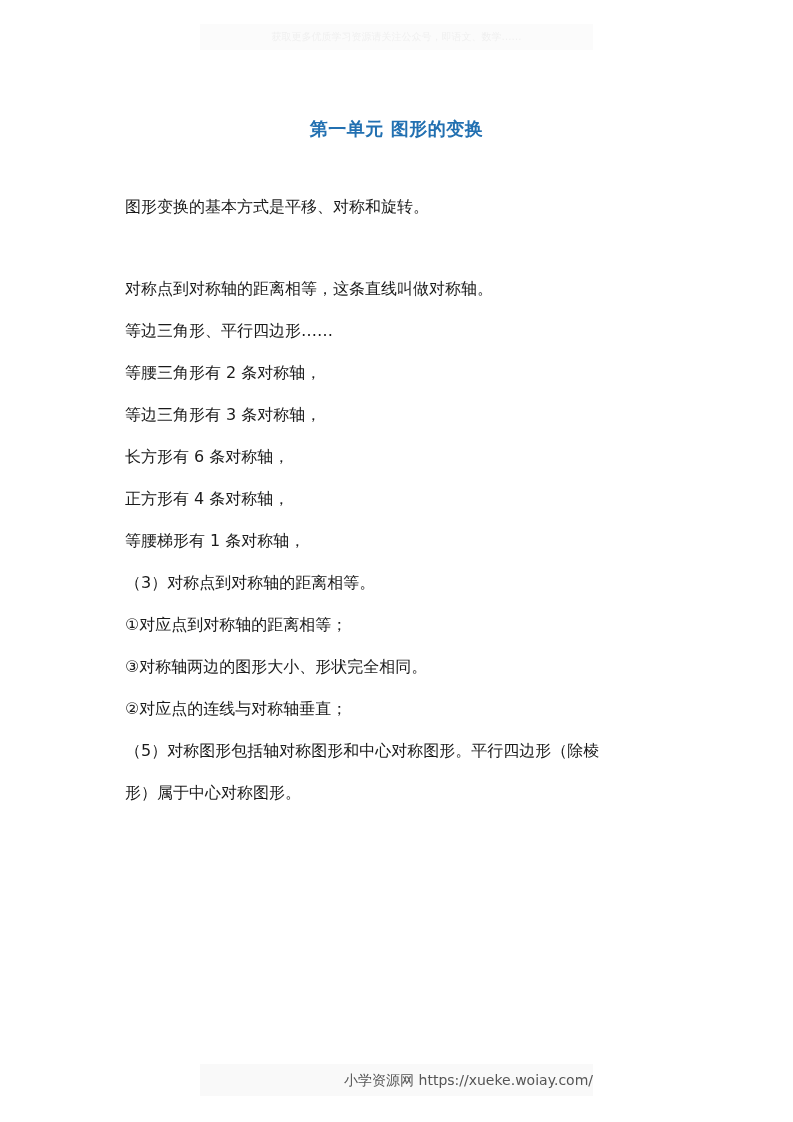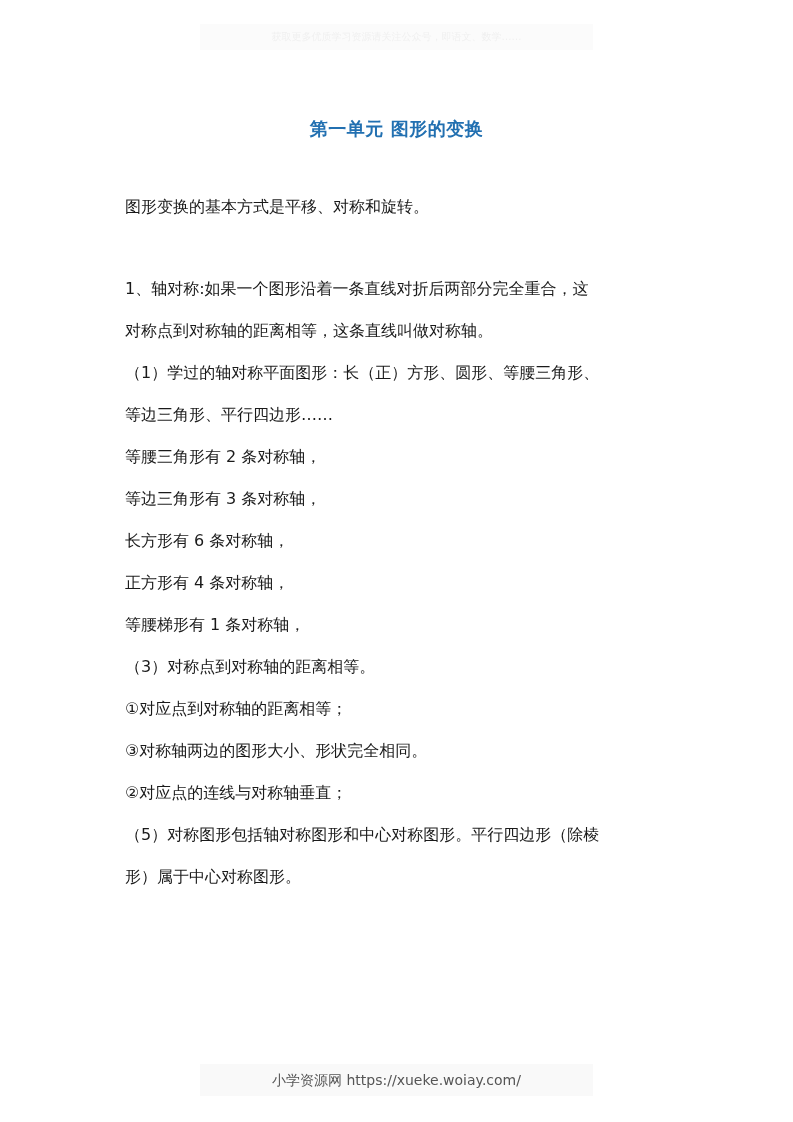--- a/index.html
+++ b/index.html
@@ -57,44 +57,42 @@
     .spacer {
       height: 40px;
     }
     .footer-band {
       position: absolute;
       left: 200px;
       top: 1064px;
       width: 393px;
       height: 32px;
       background: #f9f9f9;
-      text-align: center;
+      text-align: right;
     }
     .footer-text {
       font-size: 14px;
       line-height: 32px;
       color: #555555;
       white-space: nowrap;
     }
   </style>
 </head>
 <body>
 
 <div class="header-band">
   <span class="header-watermark">获取更多优质学习资源请关注公众号，即语文、数学……</span>
 </div>
 
 <h1 class="title">第一单元 图形的变换</h1>
 
 <div class="content">
   <p class="para">图形变换的基本方式是平移、对称和旋转。</p>
   <div class="spacer"></div>
-  <p class="para">1、轴对称:如果一个图形沿着一条直线对折后两部分完全重合，这</p>
   <p class="para">对称点到对称轴的距离相等，这条直线叫做对称轴。</p>
-  <p class="para">（1）学过的轴对称平面图形：长（正）方形、圆形、等腰三角形、</p>
   <p class="para">等边三角形、平行四边形……</p>
   <p class="para">等腰三角形有 2 条对称轴，</p>
   <p class="para">等边三角形有 3 条对称轴，</p>
   <p class="para">长方形有 6 条对称轴，</p>
   <p class="para">正方形有 4 条对称轴，</p>
   <p class="para">等腰梯形有 1 条对称轴，</p>
   <p class="para">（3）对称点到对称轴的距离相等。</p>
   <p class="para">①对应点到对称轴的距离相等；</p>
   <p class="para">③对称轴两边的图形大小、形状完全相同。</p>
   <p class="para">②对应点的连线与对称轴垂直；</p>

